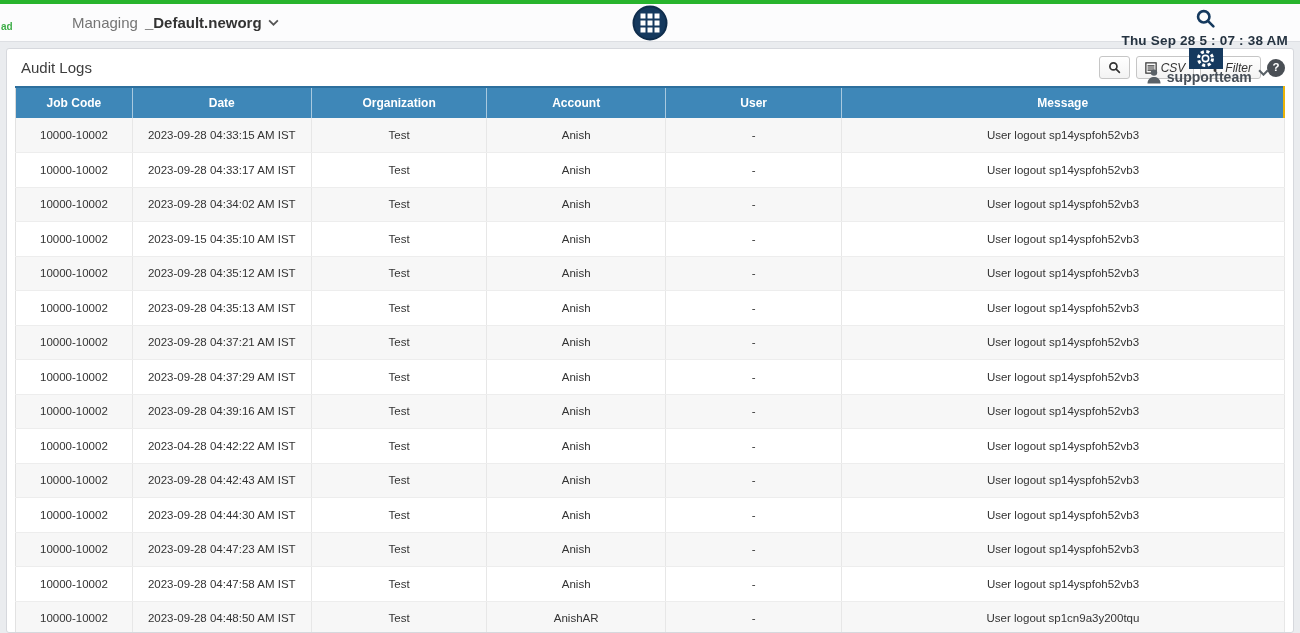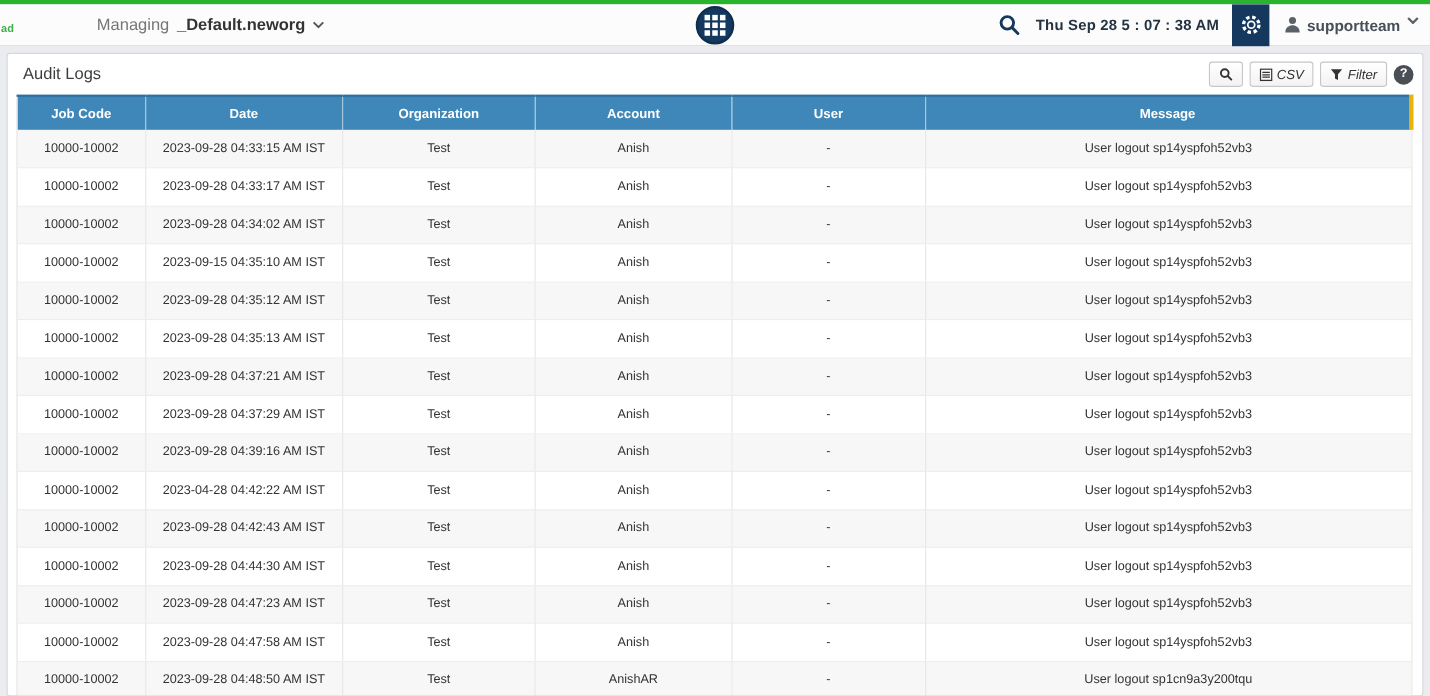--- a/index.html
+++ b/index.html
@@ -9,21 +9,21 @@
     background:#eaecef;
     color:#333;
   }
   
   .accent-bar { height:4px; background:#28b42d; }
 
   
   .topbar {
     position:relative; height:38px; background:#fcfcfd;
     border-bottom:1px solid #dddfe3;
-    display:flex; align-items:center;gap:16px;
+    display:flex; align-items:center;
   }
   .logo {
     width:48px; height:38px; position:relative; overflow:hidden; cursor:pointer;
     background:linear-gradient(90deg,
       #cdbfa2 0 10px, #bfa océan 0, #b9a585 10px 13px, #d6cab2 13px 22px,
       #efeeec 22px 24px, #dcdcda 24px 32px, #cfc3ab 32px 35px, #c4ae8c 35px 48px);
   }
   .logo .logo-text {
     position:absolute; left:1px; top:17px;
     font-size:10px; font-weight:bold; color:#3fae49; letter-spacing:0px;
@@ -40,21 +40,21 @@
     position:absolute; left:50%; top:50%; transform:translate(-50%,-50%);
   }
   .grid-btn {
     width:35px; height:35px; border-radius:50%; background:#15395e;
     border:2px solid #0f2d4c; cursor:pointer;
     display:flex; align-items:center; justify-content:center;
   }
   .grid-icon { display:grid; grid-template-columns:repeat(3,5px); grid-template-rows:repeat(3,5px); gap:2px; }
   .grid-icon span { background:#fff; display:block; }
   .topbar-right {
-    margin-left:auto; display:flex; align-items:center; height:100%;
+    margin-left:auto; display:flex; align-items:center; height:100%;flex-direction:column;
   }
   .search-btn { background:none; border:none; cursor:pointer; padding:4px; display:flex; }
   .clock { font-size:13.5px; font-weight:600; color:#253341; margin:0 12px 0 10px; letter-spacing:.2px; }
   .settings-btn {
     width:34px; height:38px; background:#15395e; border:none; cursor:pointer;
     display:flex; align-items:center; justify-content:center;
   }
   .user-menu {
     display:flex; align-items:flex-start; gap:6px; background:none; border:none;
     font-family:Liberation Sans, sans-serif; cursor:pointer; margin:0 10px 0 14px;
@@ -87,21 +87,21 @@
   
   .table-wrap { padding:1px 8px 0 8px; }
   table { border-collapse:collapse; table-layout:fixed; }
   col.c-job{width:117px} col.c-date{width:179px} col.c-org{width:176px}
   col.c-acct{width:179px} col.c-user{width:177px} col.c-msg{width:443px}
   thead th {
     background:#3e87b8; color:#fff; font-size:12px; font-weight:bold;
     height:31px; border-top:2px solid #2d6f9d;
     border-right:1px solid rgba(255,255,255,.55); text-align:center; cursor:pointer;
   }
-  thead th:last-child { border-right:4px solid #eab308; }
+  thead th:last-child { border-right:2px solid #eab308; }
   thead th:first-child { border-left:1px solid #d9d9d9; }
   tbody td {
     height:34.5px; font-size:11.5px; color:#333; text-align:center;
     border-right:1px solid #e7e7e7; border-bottom:1px solid #ededed;
     vertical-align:middle; white-space:nowrap; overflow:hidden;
   }
   tbody td:first-child { border-left:1px solid #e2e2e2; }
   tbody tr:nth-child(odd) { background:#f7f7f7; }
   tbody tr:nth-child(even) { background:#ffffff; }
 

